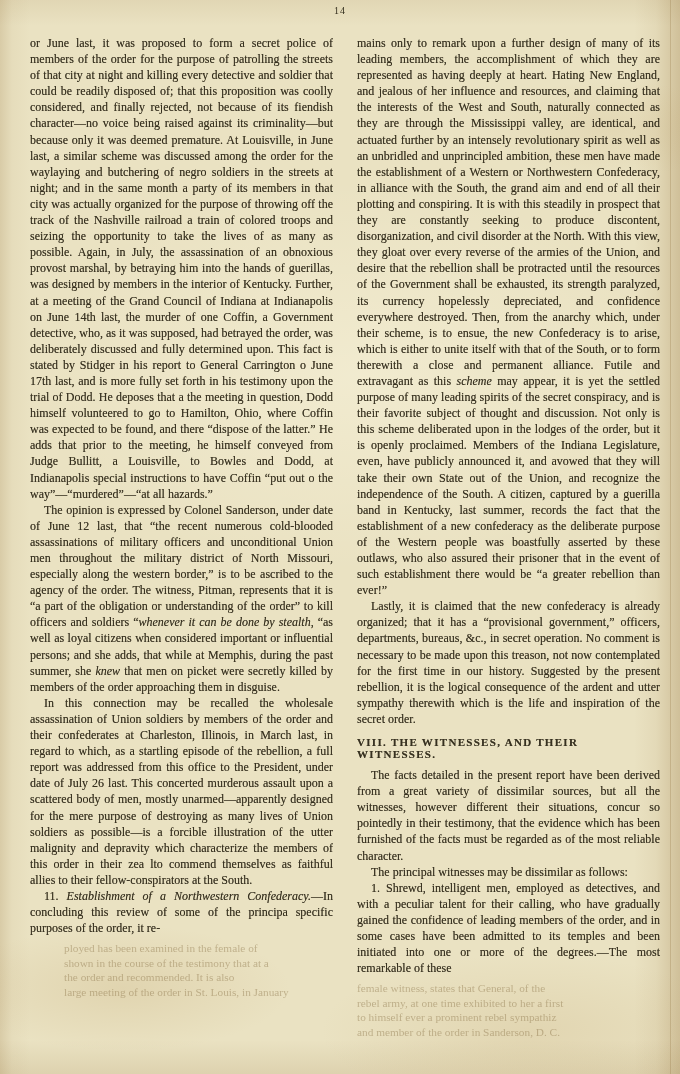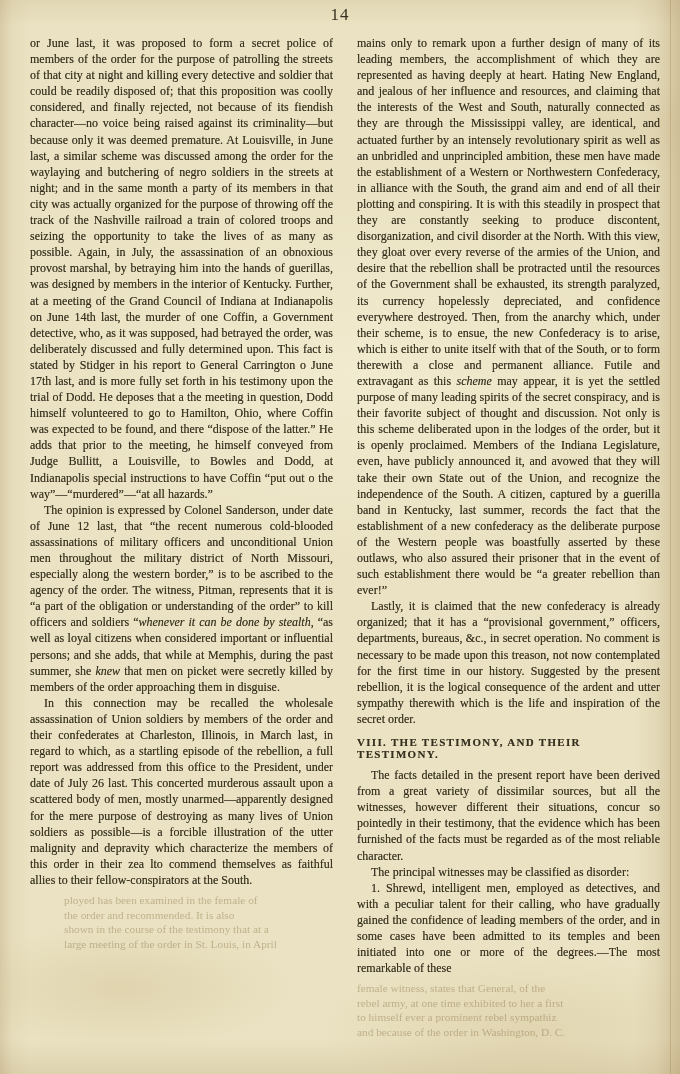--- a/index.html
+++ b/index.html
@@ -13,21 +13,21 @@
       radial-gradient(ellipse 180px 70px at 90% 12%, rgba(186,156,100,0.15), transparent 70%),
       linear-gradient(to left,  rgba(146,112,58,0.30), rgba(146,112,58,0.08) 24px, transparent 46px),
       linear-gradient(to right, rgba(146,112,58,0.20), rgba(146,112,58,0.05) 12px, transparent 30px),
       linear-gradient(to top,   rgba(146,112,58,0.14), transparent 34px),
       linear-gradient(to bottom,rgba(146,112,58,0.10), transparent 26px);
     font-family:"Liberation Serif","DejaVu Serif",serif;
     color:#36301f;
   }
   .page-number{
     position:absolute;top:5px;left:0;width:100%;
-    text-align:center;font-size:17px;letter-spacing:1px;
+    text-align:center;font-size:10px;letter-spacing:1px;
   }
   .columns{
     position:absolute;top:35px;left:30px;right:20px;bottom:0;
     display:flex;gap:24px;
   }
   .col{flex:1 1 0;min-width:0;}
   .para{
     margin:0;font-size:12px;line-height:16.1px;
     text-align:justify;
     text-shadow:0 0 0.45px rgba(54,48,31,0.55);
@@ -53,36 +53,37 @@
 </head>
 <body>
 
 <div class="page">
   <div class="page-number">14</div>
   <div class="columns">
     <div class="col col-left">
         <p class="para"><span>or June last, it was proposed to form a secret police of members of the order for the purpose of patrolling the streets of that city at night and killing every detective and soldier that could be readily disposed of; that this proposition was coolly considered, and finally rejected, not because of its fiendish character—no voice being raised against its criminality—but because only it was deemed premature.  At Louisville, in June last, a similar scheme was discussed among the order for the waylaying and butchering of negro soldiers in the streets at night; and in the same month a party of its members in that city was actually organized for the purpose of throwing off the track of the Nashville railroad a train of colored troops and seizing the opportunity to take the lives of as many as possible.  Again, in July, the assassination of an obnoxious provost marshal, by betraying him into the hands of guerillas, was designed by members in the interior of Kentucky.  Further, at a meeting of the Grand Council of Indiana at Indianapolis on June 14th last, the murder of one Coffin, a Government detective, who, as it was supposed, had betrayed the order, was deliberately discussed and fully determined upon.  This fact is stated by Stidger in his report to General Carrington o June 17th last, and is more fully set forth in his testimony upon the trial of Dodd.  He deposes that a the meeting in question, Dodd himself volunteered to go to Hamilton, Ohio, where Coffin was expected to be found, and there “dispose of the latter.”  He adds that prior to the meeting, he himself conveyed from Judge Bullitt, a Louisville, to Bowles and Dodd, at Indianapolis special instructions to have Coffin “put out o the way”—“murdered”—“at all hazards.”</span></p>
         <p class="para indent"><span>The opinion is expressed by Colonel Sanderson, under date of June 12 last, that “the recent numerous cold-blooded assassinations of military officers and unconditional Union men throughout the military district of North Missouri, especially along the western border,” is to be ascribed to the agency of the order.  The witness, Pitman, represents that it is “a part of the obligation or understanding of the order” to kill officers and soldiers “</span><i>whenever it can be done by stealth</i><span>, “as well as loyal citizens when considered important or influential persons; and she adds, that while at Memphis, during the past summer, she </span><i>knew</i><span> that men on picket were secretly killed by members of the order approaching them in disguise.</span></p>
         <p class="para indent"><span>In this connection may be recalled the wholesale assassination of Union soldiers by members of the order and their confederates at Charleston, Illinois, in March last, in regard to which, as a startling episode of the rebellion, a full report was addressed from this office to the President, under date of July 26 last.  This concerted murderous assault upon a scattered body of men, mostly unarmed—apparently designed for the mere purpose of destroying as many lives of Union soldiers as possible—is a forcible illustration of the utter malignity and depravity which characterize the members of this order in their zea lto commend themselves as faithful allies to their fellow-conspirators at the South.</span></p>
+        <p class="para indent"><span>11. </span><i>Establishment of a Northwestern Confederacy.</i><span>—In concluding this review of some of the principa  specific purposes of the order, it re-</span></p>
         <div class="ghost">
           <div>ployed has been examined in the female of</div>
+          <div>shown in the course of the testimony that at a</div>
           <div>the order and recommended.  It is also</div>
-          <div>shown in the course of the testimony that at a</div>
-          <div>large meeting of the order in St. Louis, in April</div>
+          <div>large meeting of the order in St. Louis, in January</div>
         </div>
       </div>
     <div class="col col-right">
         <p class="para"><span>mains only to remark upon a further design of many of its leading members, the accomplishment of which they are represented as having deeply at heart.  Hating New England, and jealous of her influence and resources, and claiming that the interests of the West and South, naturally connected as they are through the Mississippi valley, are identical, and actuated further by an intensely revolutionary spirit as well as an unbridled and unprincipled ambition, these men have made the establishment of a Western or Northwestern Confederacy, in alliance with the South, the grand aim and end of all their plotting and conspiring.  It is with this steadily in prospect that they are constantly seeking to produce discontent, disorganization, and civil disorder at the North.  With this view, they gloat over every reverse of the armies of the Union, and desire that the rebellion shall be protracted until the resources of the Government shall be exhausted, its strength paralyzed, its currency hopelessly depreciated, and confidence everywhere destroyed.  Then, from the anarchy which, under their scheme, is to ensue, the new Confederacy is to arise, which is either to unite itself with that of the South, or to form therewith a close and permanent alliance.  Futile and extravagant as this </span><i>scheme</i><span> may appear, it is yet the settled purpose of many leading spirits of the secret conspiracy, and is their favorite subject of thought and discussion.  Not only is this scheme deliberated upon in the lodges of the order, but it is openly proclaimed.  Members of the Indiana Legislature, even, have publicly announced it, and avowed that they will take their own State out of the Union, and recognize the independence of the South.  A citizen, captured by a guerilla band in Kentucky, last summer, records the fact that the establishment of a new confederacy as the deliberate purpose of the Western people was boastfully asserted by these outlaws, who also assured their prisoner that in the event of such establishment there would be “a greater rebellion than ever!”</span></p>
         <p class="para indent"><span>Lastly, it is claimed that the new confederacy is already organized; that it has a “provisional government,” officers, departments, bureaus, &amp;c., in secret operation.  No comment is necessary to be made upon this treason, not now contemplated for the first time in our history.  Suggested by the present rebellion, it is the logical consequence of the ardent and utter sympathy therewith which is the life and inspiration of the secret order.</span></p>
-        <div class="sec-heading">VIII. THE TESTIMONY, AND THEIR TESTIMONY.</div>
+        <div class="sec-heading">VIII. THE WITNESSES, AND THEIR WITNESSES.</div>
         <p class="para indent"><span>The facts detailed in the present report have been derived from a great variety of dissimilar sources, but all the witnesses, however different their situations, concur so pointedly in their testimony, that the evidence which has been furnished of the facts must be regarded as of the most reliable character.</span></p>
-        <p class="para indent"><span>The principal witnesses may be classified as disorder:</span></p>
+        <p class="para indent"><span>The principal witnesses may be dissimilar as follows:</span></p>
         <p class="para indent"><span>1. Shrewd, intelligent men, employed as detectives, and with a peculiar talent for their calling, who have gradually gained the confidence of leading members of the order, and in some cases have been admitted to its temples and been initiated into one or more of the degrees.—The most remarkable of these</span></p>
         <div class="ghost">
           <div>female witness, states that General, of the</div>
           <div>rebel army, at one time exhibited to her a first</div>
           <div>to himself ever a prominent rebel sympathiz</div>
-          <div>and because of the order in Washington, D. C.</div>
+          <div>and member of the order in Sanderson, D. C.</div>
         </div>
       </div>
   </div>
   <div class="edge-line"></div>
 </div>
 
 </body></html>

